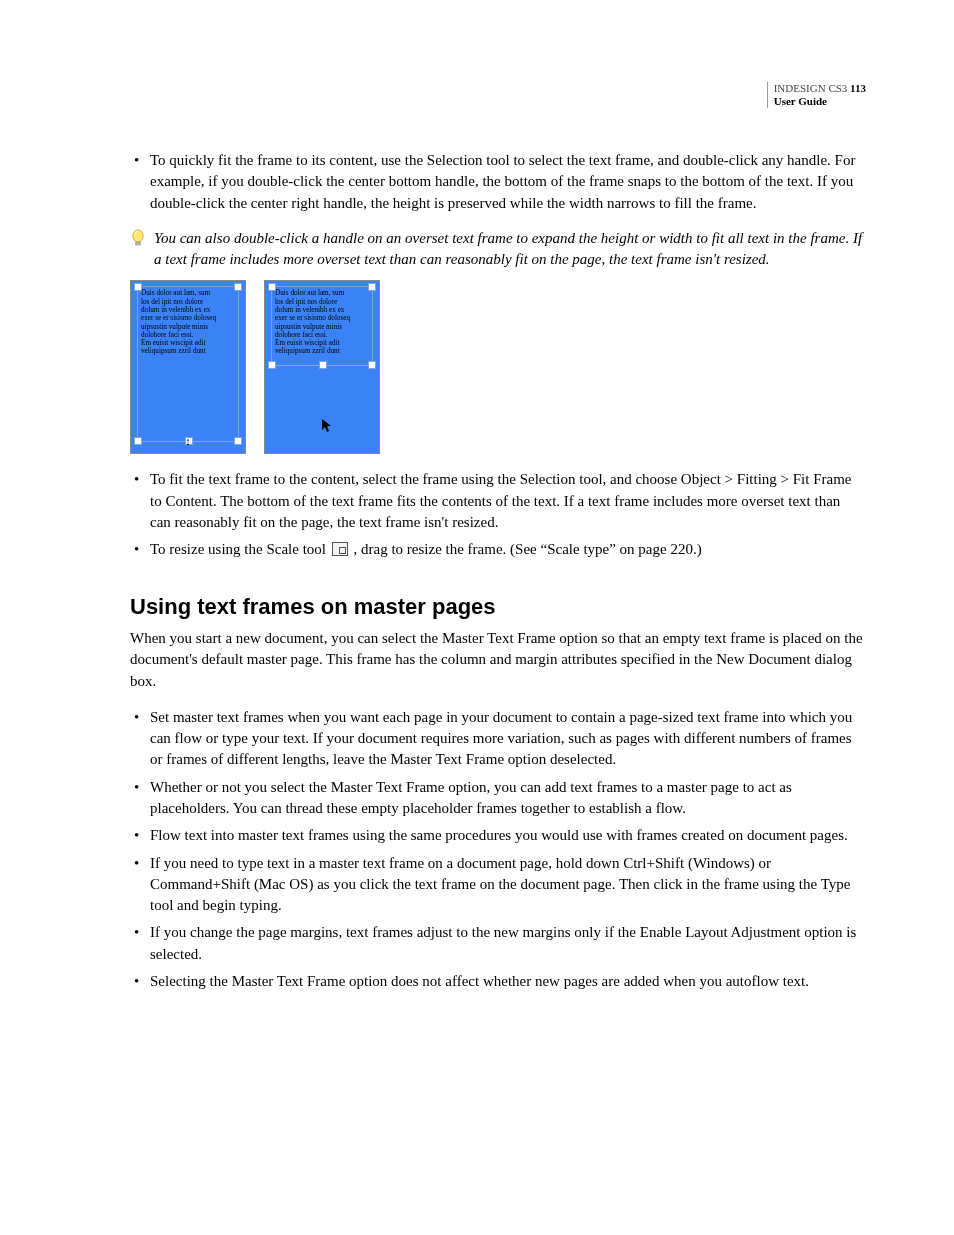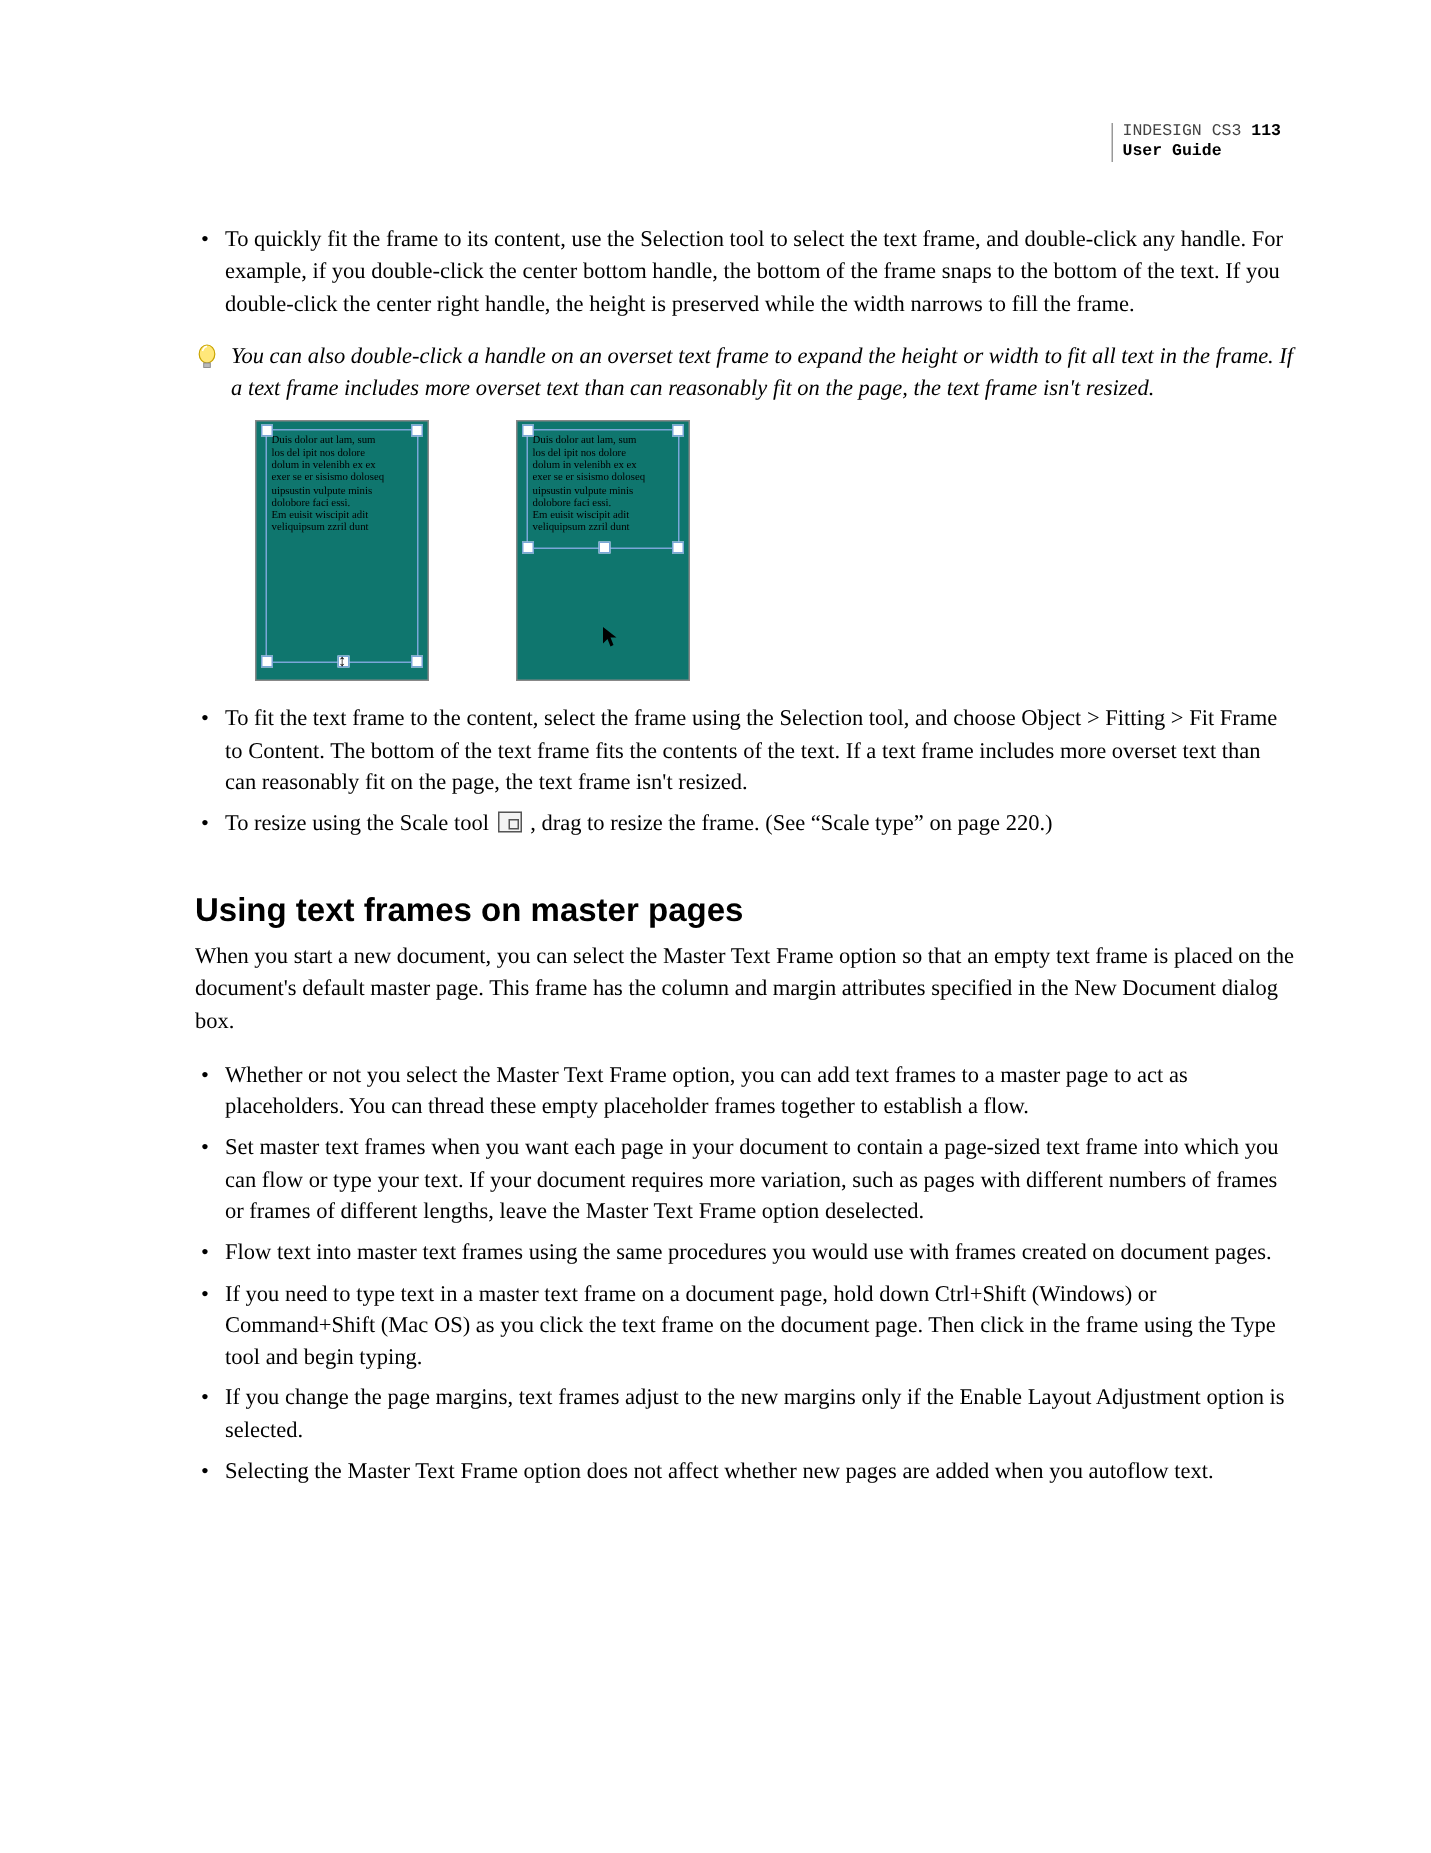--- a/index.html
+++ b/index.html
@@ -11,23 +11,23 @@
     position:relative;
     font-size:15px;
     line-height:1.42;
   }
   .page{
     padding:84px 90px 0 130px;
   }
   .running-head{
     position:absolute;
     top:82px;
-    right:100px;
+    right:88px;
     text-align:left;
-    font-family:Liberation Mono, monospace;
+    font-family:Liberation Serif, serif;
     font-size:11px;
     line-height:1.2;
     border-left:1px solid #999;
     padding-left:6px;
     color:#444;
     margin-left:11px;
   }
   .running-head .pnum{font-weight:700;color:#000;}
   .running-head .ug{font-weight:700;color:#000;}
   .content{margin-top:66px;}
@@ -61,22 +61,21 @@
   }
   .fig{
     margin:10px 0 6px 0;
     display:flex;
     gap:18px;
   }
   .frame-box{
     width:114px;
     border:1px solid #888;
     position:relative;
-    background:#0f766e;
-    margin-left:40px;
+    background:#3b82f6;
   }
   .frame-box.a{height:172px;}
   .frame-box.b{height:172px;}
   .text-block{
     margin:5px 6px;
     border:1px solid #7aa6d8;
     padding:2px 3px;
     font-family:"Times New Roman",serif;
     font-size:7.2px;
     line-height:1.15;
@@ -215,22 +214,22 @@
       <li><span>To fit the text frame to the content, select the frame using the Selection tool, and choose Object &gt; Fitting &gt; Fit Frame to Content. The bottom of the text frame fits the contents of the text. If a text frame includes more overset text than can reasonably fit on the page, the text frame isn't resized.</span></li>
       <li>
         <span>To resize using the Scale tool </span><span class="scale-icon"></span><span> , drag to resize the frame. (See “Scale type” on page 220.)</span>
       </li>
     </ul>
 
     <h3>Using text frames on master pages</h3>
     <p>When you start a new document, you can select the Master Text Frame option so that an empty text frame is placed on the document's default master page. This frame has the column and margin attributes specified in the New Document dialog box.</p>
 
     <ul class="bullets">
+      <li><span>Set master text frames when you want each page in your document to contain a page-sized text frame into which you can flow or type your text. If your document requires more variation, such as pages with different numbers of frames or frames of different lengths, leave the Master Text Frame option deselected.</span></li>
       <li><span>Whether or not you select the Master Text Frame option, you can add text frames to a master page to act as placeholders. You can thread these empty placeholder frames together to establish a flow.</span></li>
-      <li><span>Set master text frames when you want each page in your document to contain a page-sized text frame into which you can flow or type your text. If your document requires more variation, such as pages with different numbers of frames or frames of different lengths, leave the Master Text Frame option deselected.</span></li>
       <li><span>Flow text into master text frames using the same procedures you would use with frames created on document pages.</span></li>
       <li><span>If you need to type text in a master text frame on a document page, hold down Ctrl+Shift (Windows) or Command+Shift (Mac OS) as you click the text frame on the document page. Then click in the frame using the Type tool and begin typing.</span></li>
       <li><span>If you change the page margins, text frames adjust to the new margins only if the Enable Layout Adjustment option is selected.</span></li>
       <li><span>Selecting the Master Text Frame option does not affect whether new pages are added when you autoflow text.</span></li>
     </ul>
 
   </div>
 </div>
 
 </body></html>

